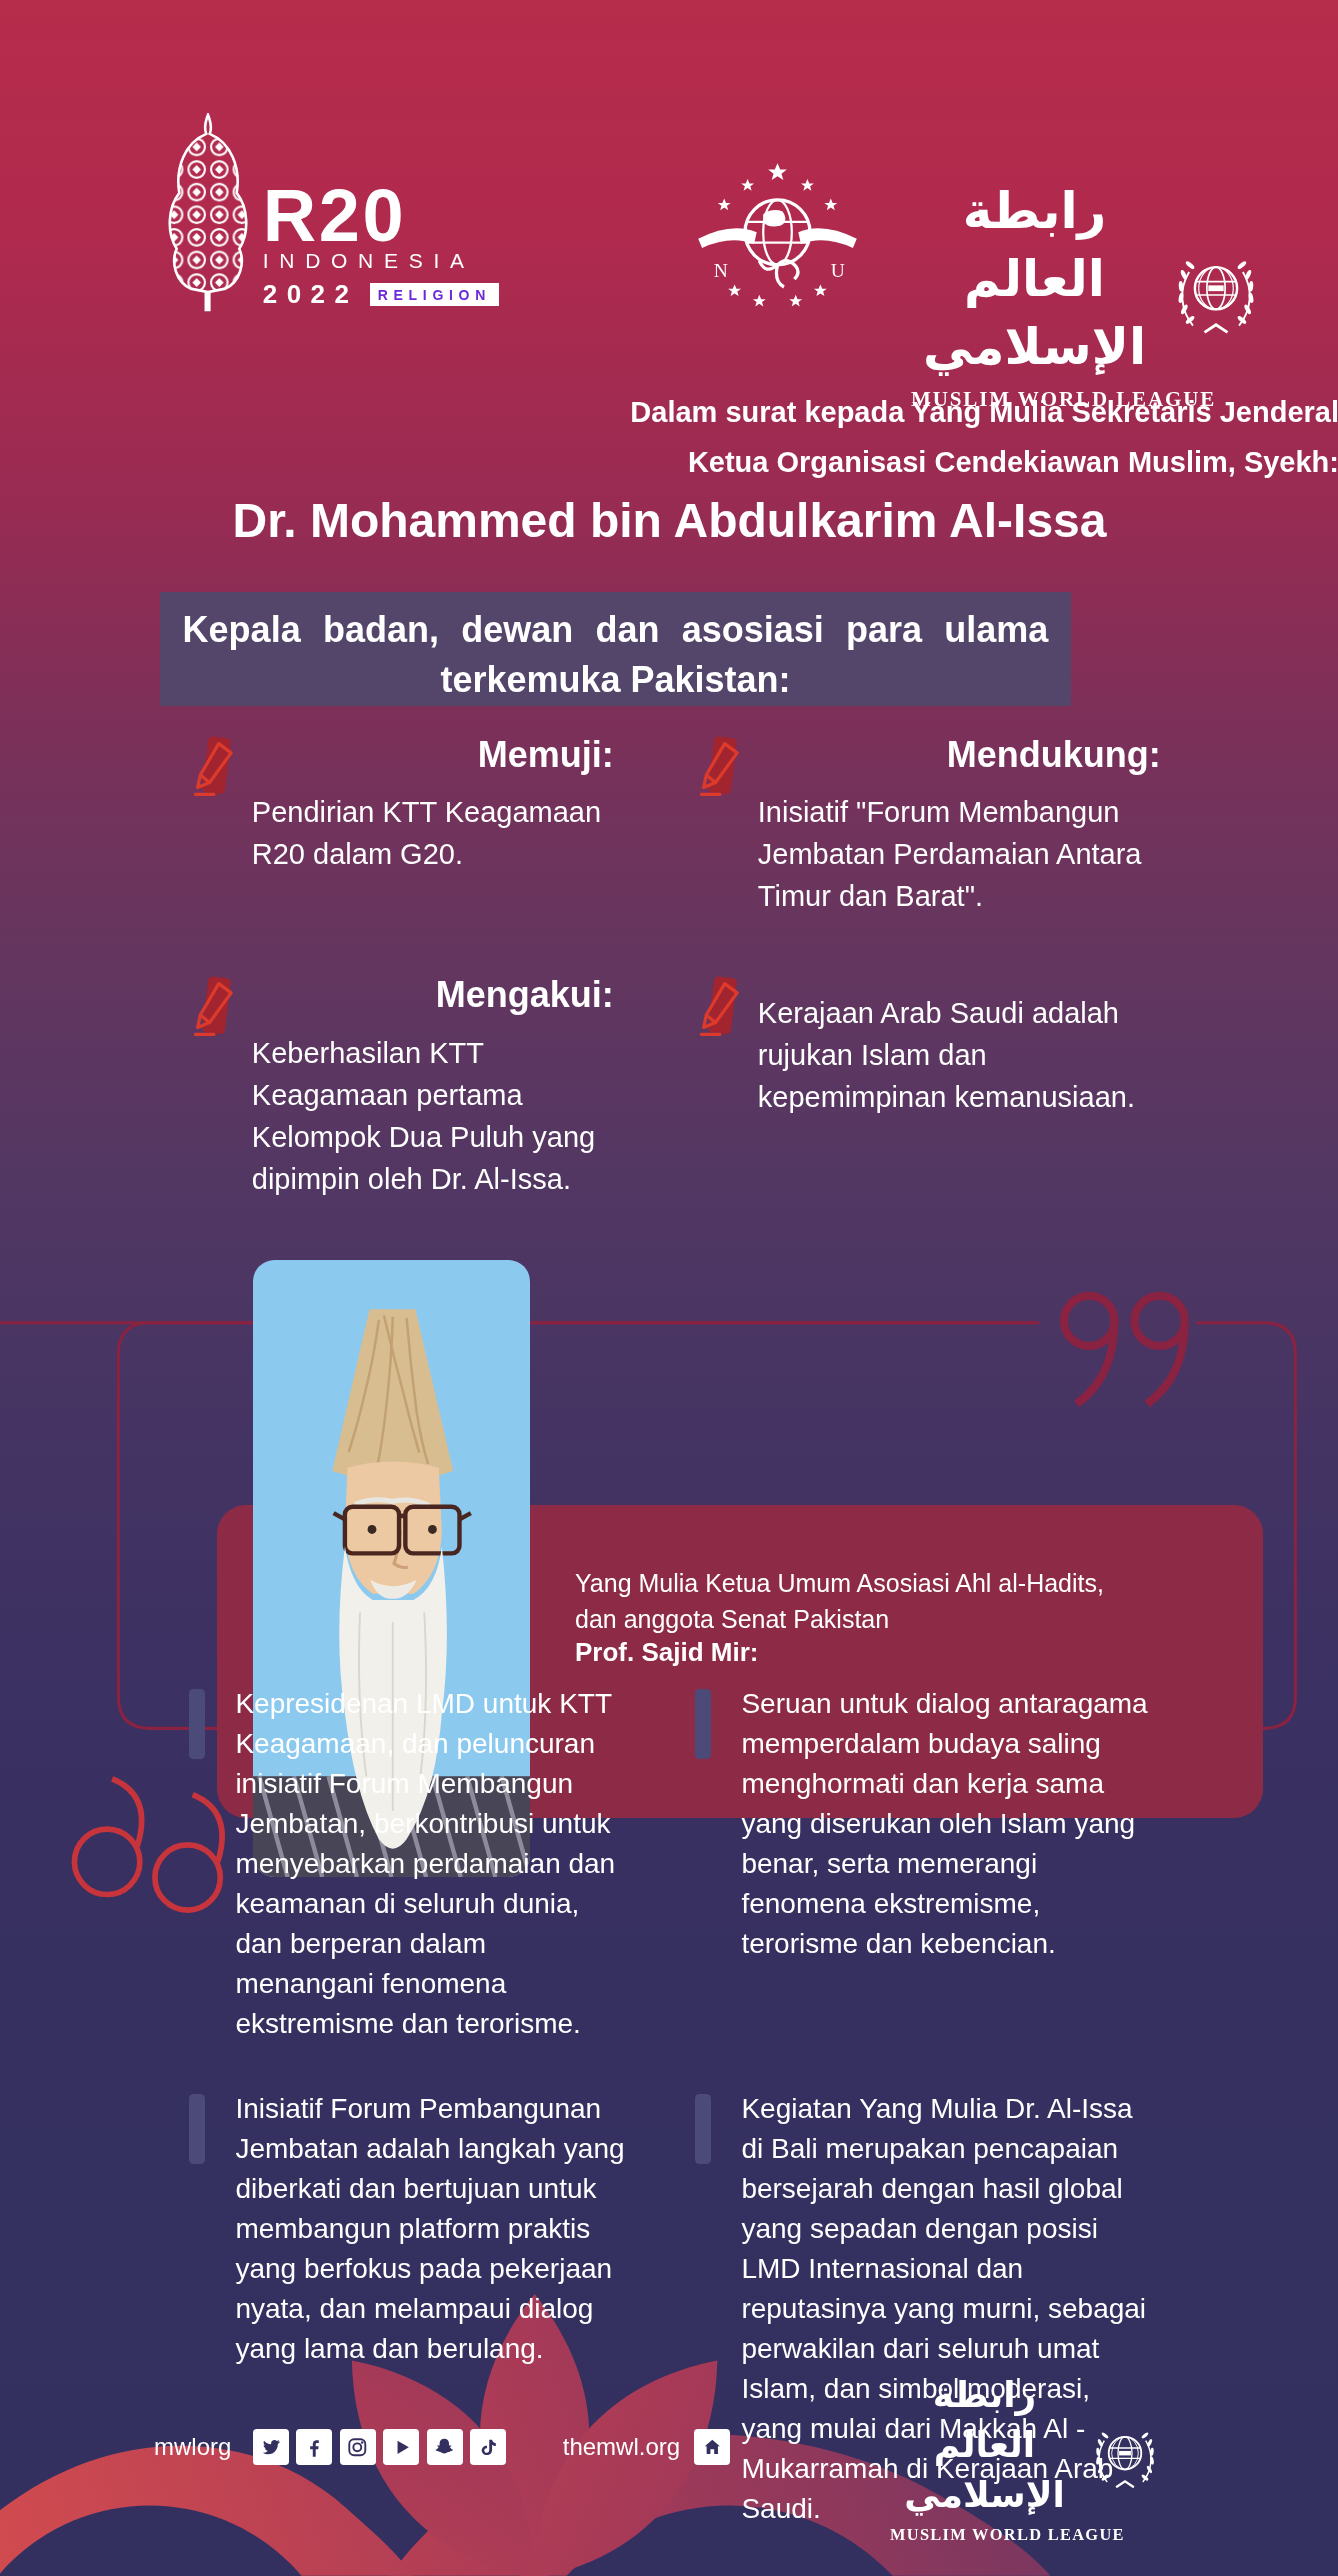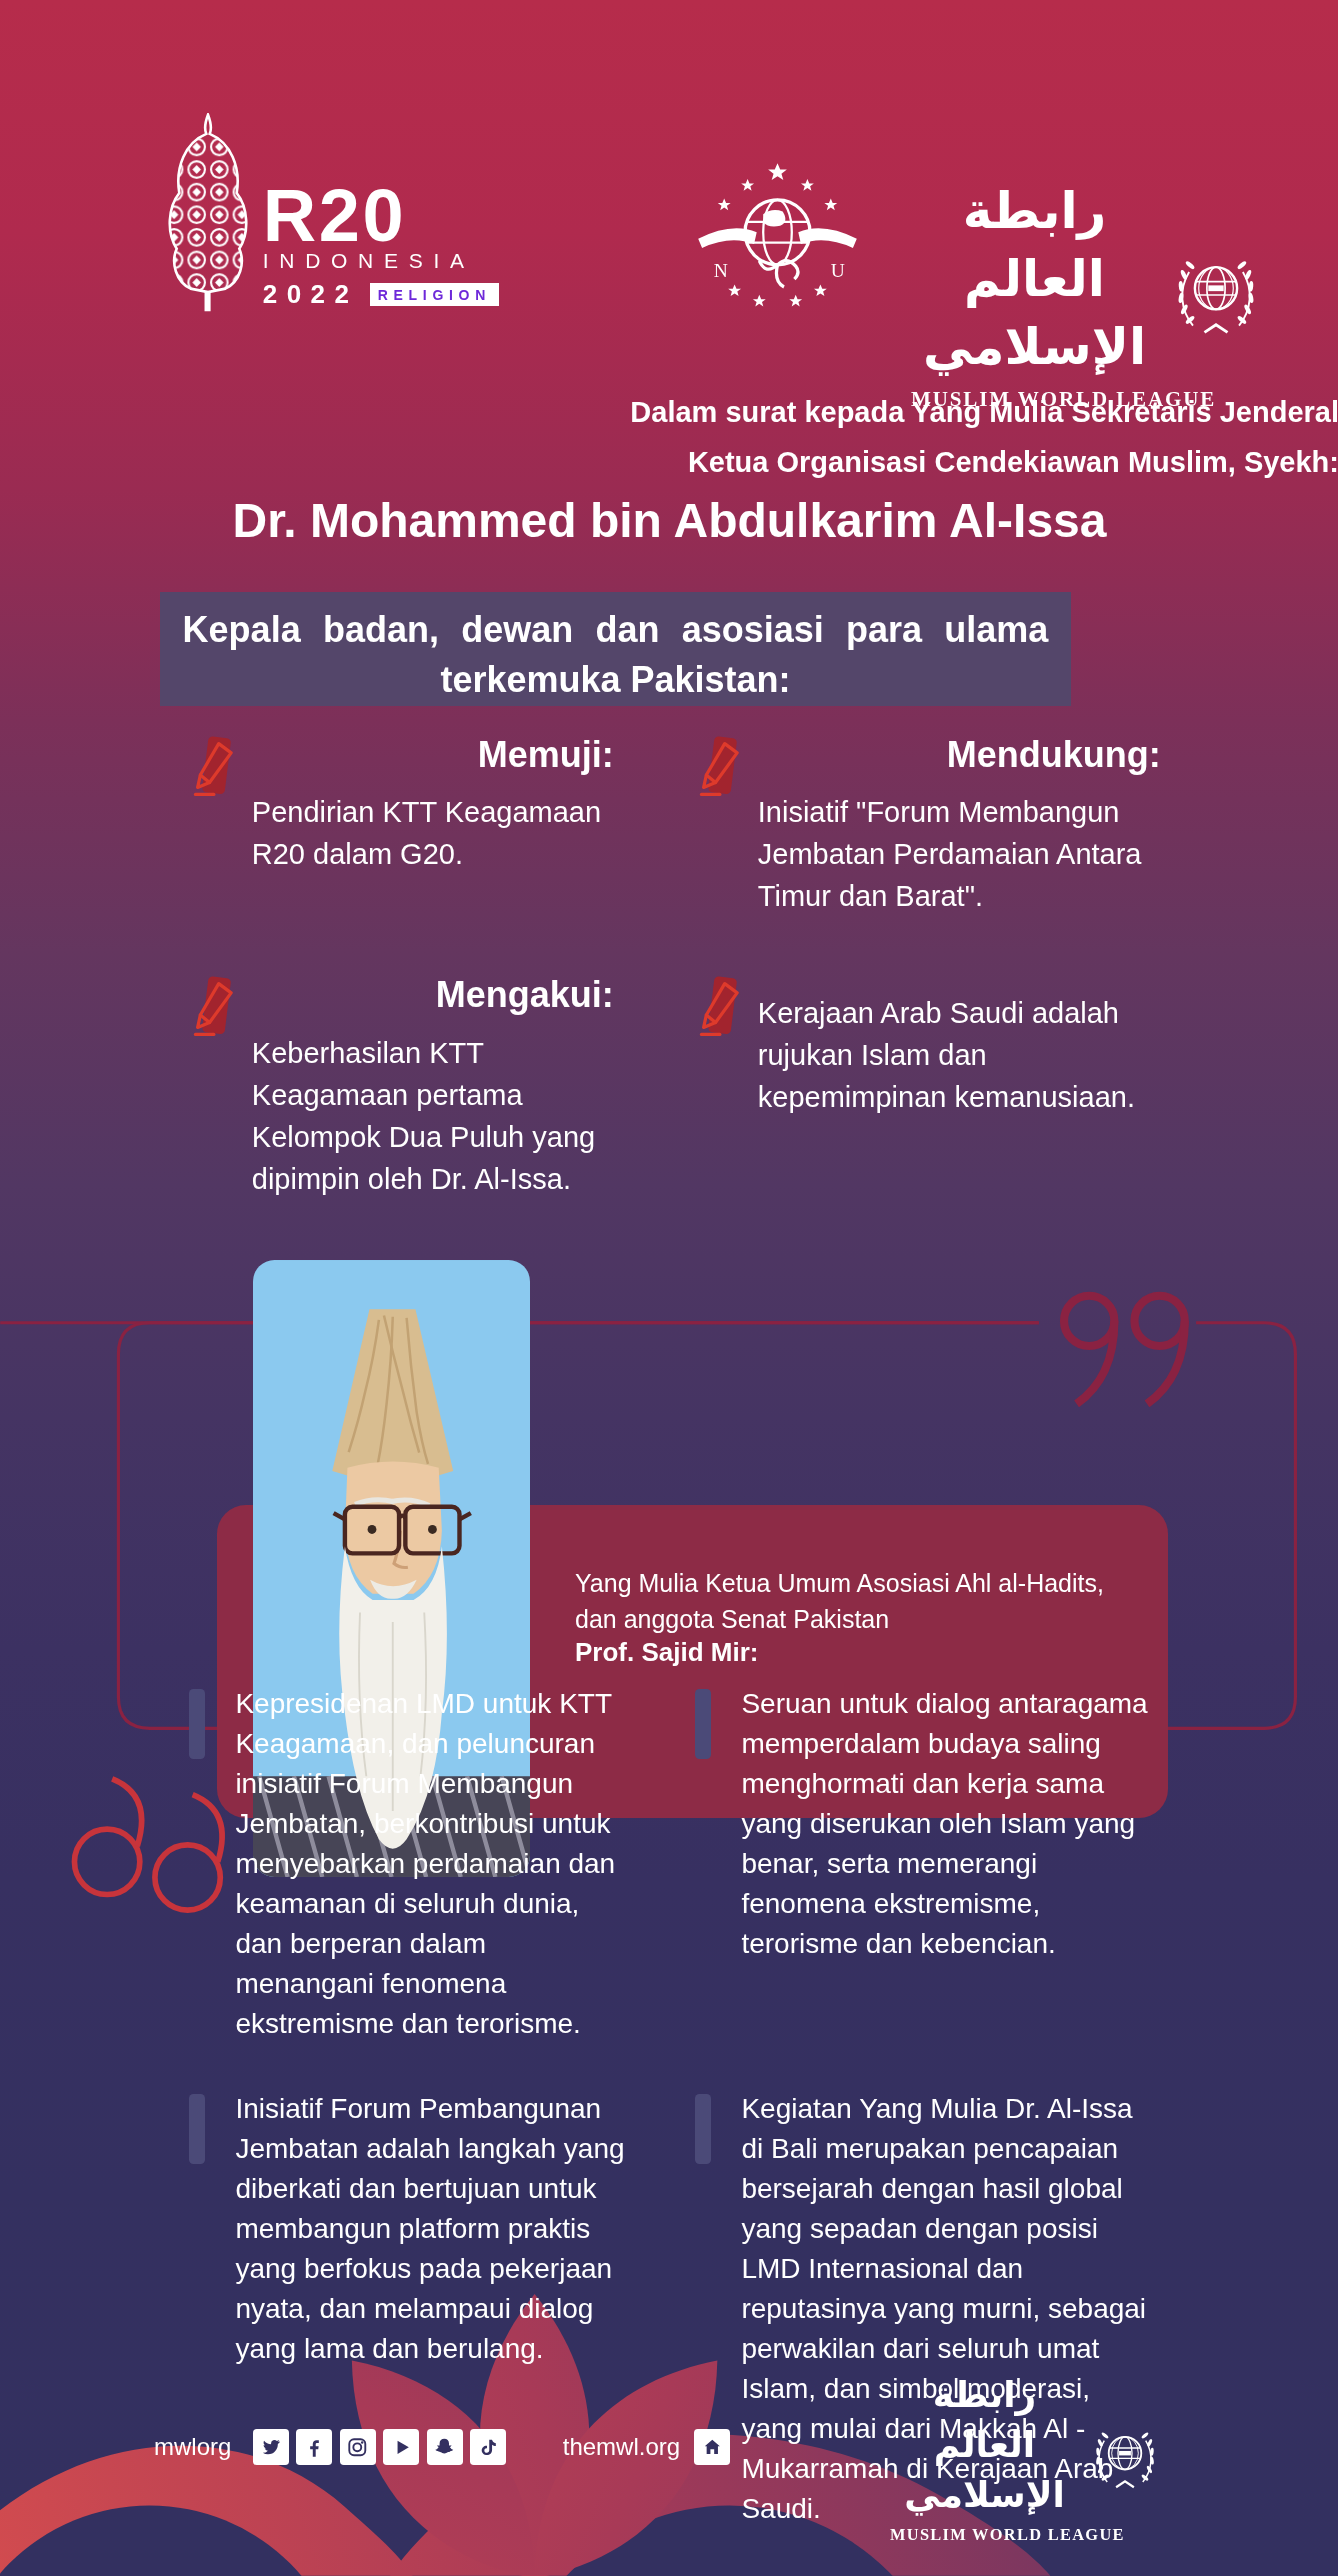--- a/index.html
+++ b/index.html
@@ -34,21 +34,21 @@
   
   .points{left:189px;top:735px;width:1006px;display:grid;grid-template-columns:465px 500px;column-gap:41px;row-gap:58px;}
   .point{display:flex;align-items:flex-start;}
   .point-icon{width:54px;height:67px;flex:0 0 54px;margin-right:8.8px;}
   .point-title{font-size:36px;font-weight:bold;line-height:40px;text-align:right;}
   .point-body{font-size:29px;line-height:42px;margin-top:16.4px;}
   .point.pleft .point-body{max-width:362px;}
   .point.pright .point-body{max-width:403px;}
   
   .frame-svg{left:0;top:1258px;z-index:1;}
-  .quote-card{left:217px;top:1505px;width:951px;height:313px;background:#8D2B46;border-radius:29px;z-index:2;}
+  .quote-card{left:217px;top:1505px;width:1046px;height:313px;background:#8D2B46;border-radius:29px;z-index:2;}
   .quote-card-text{position:absolute;left:358px;top:60px;}
   .quote-intro{font-size:25px;line-height:36px;}
   .quote-speaker{font-size:26px;font-weight:bold;}
   .photo{left:253px;top:1260px;width:277px;height:617px;border-radius:21.4px;overflow:hidden;z-index:3;}
   .quotes66{left:38px;top:1761px;z-index:4;}
   
   .statements{left:189px;top:1684px;width:1006px;display:grid;grid-template-columns:465px 500px;column-gap:41px;row-gap:45px;z-index:5;}
   .statement{display:flex;align-items:flex-start;}
   .stmt-marker{width:16.4px;height:70px;background:#4B4A78;border-radius:4.4px;flex:0 0 16.4px;margin-top:5px;margin-right:30px;}
   .stmt-text{font-size:28px;line-height:40px;}

